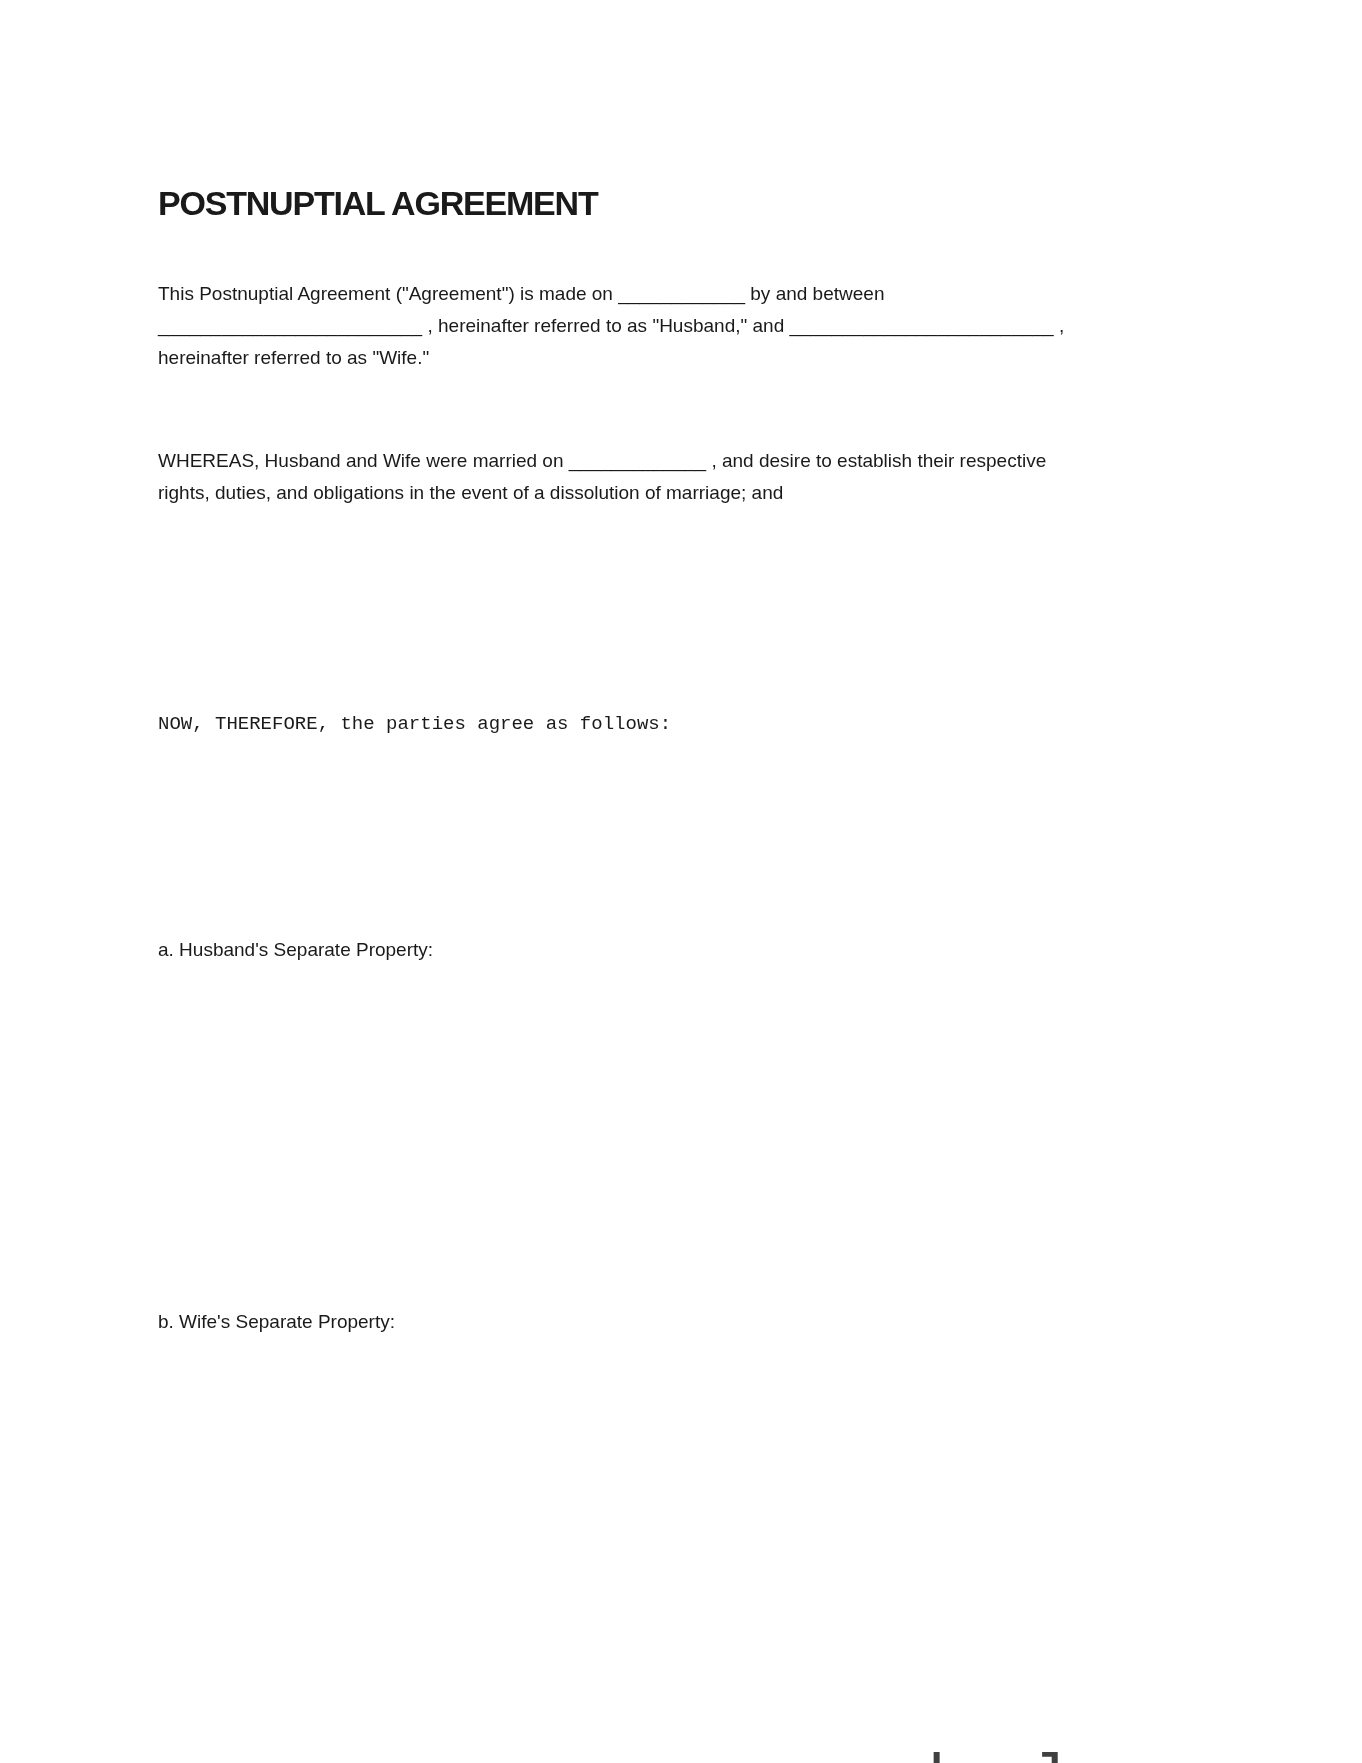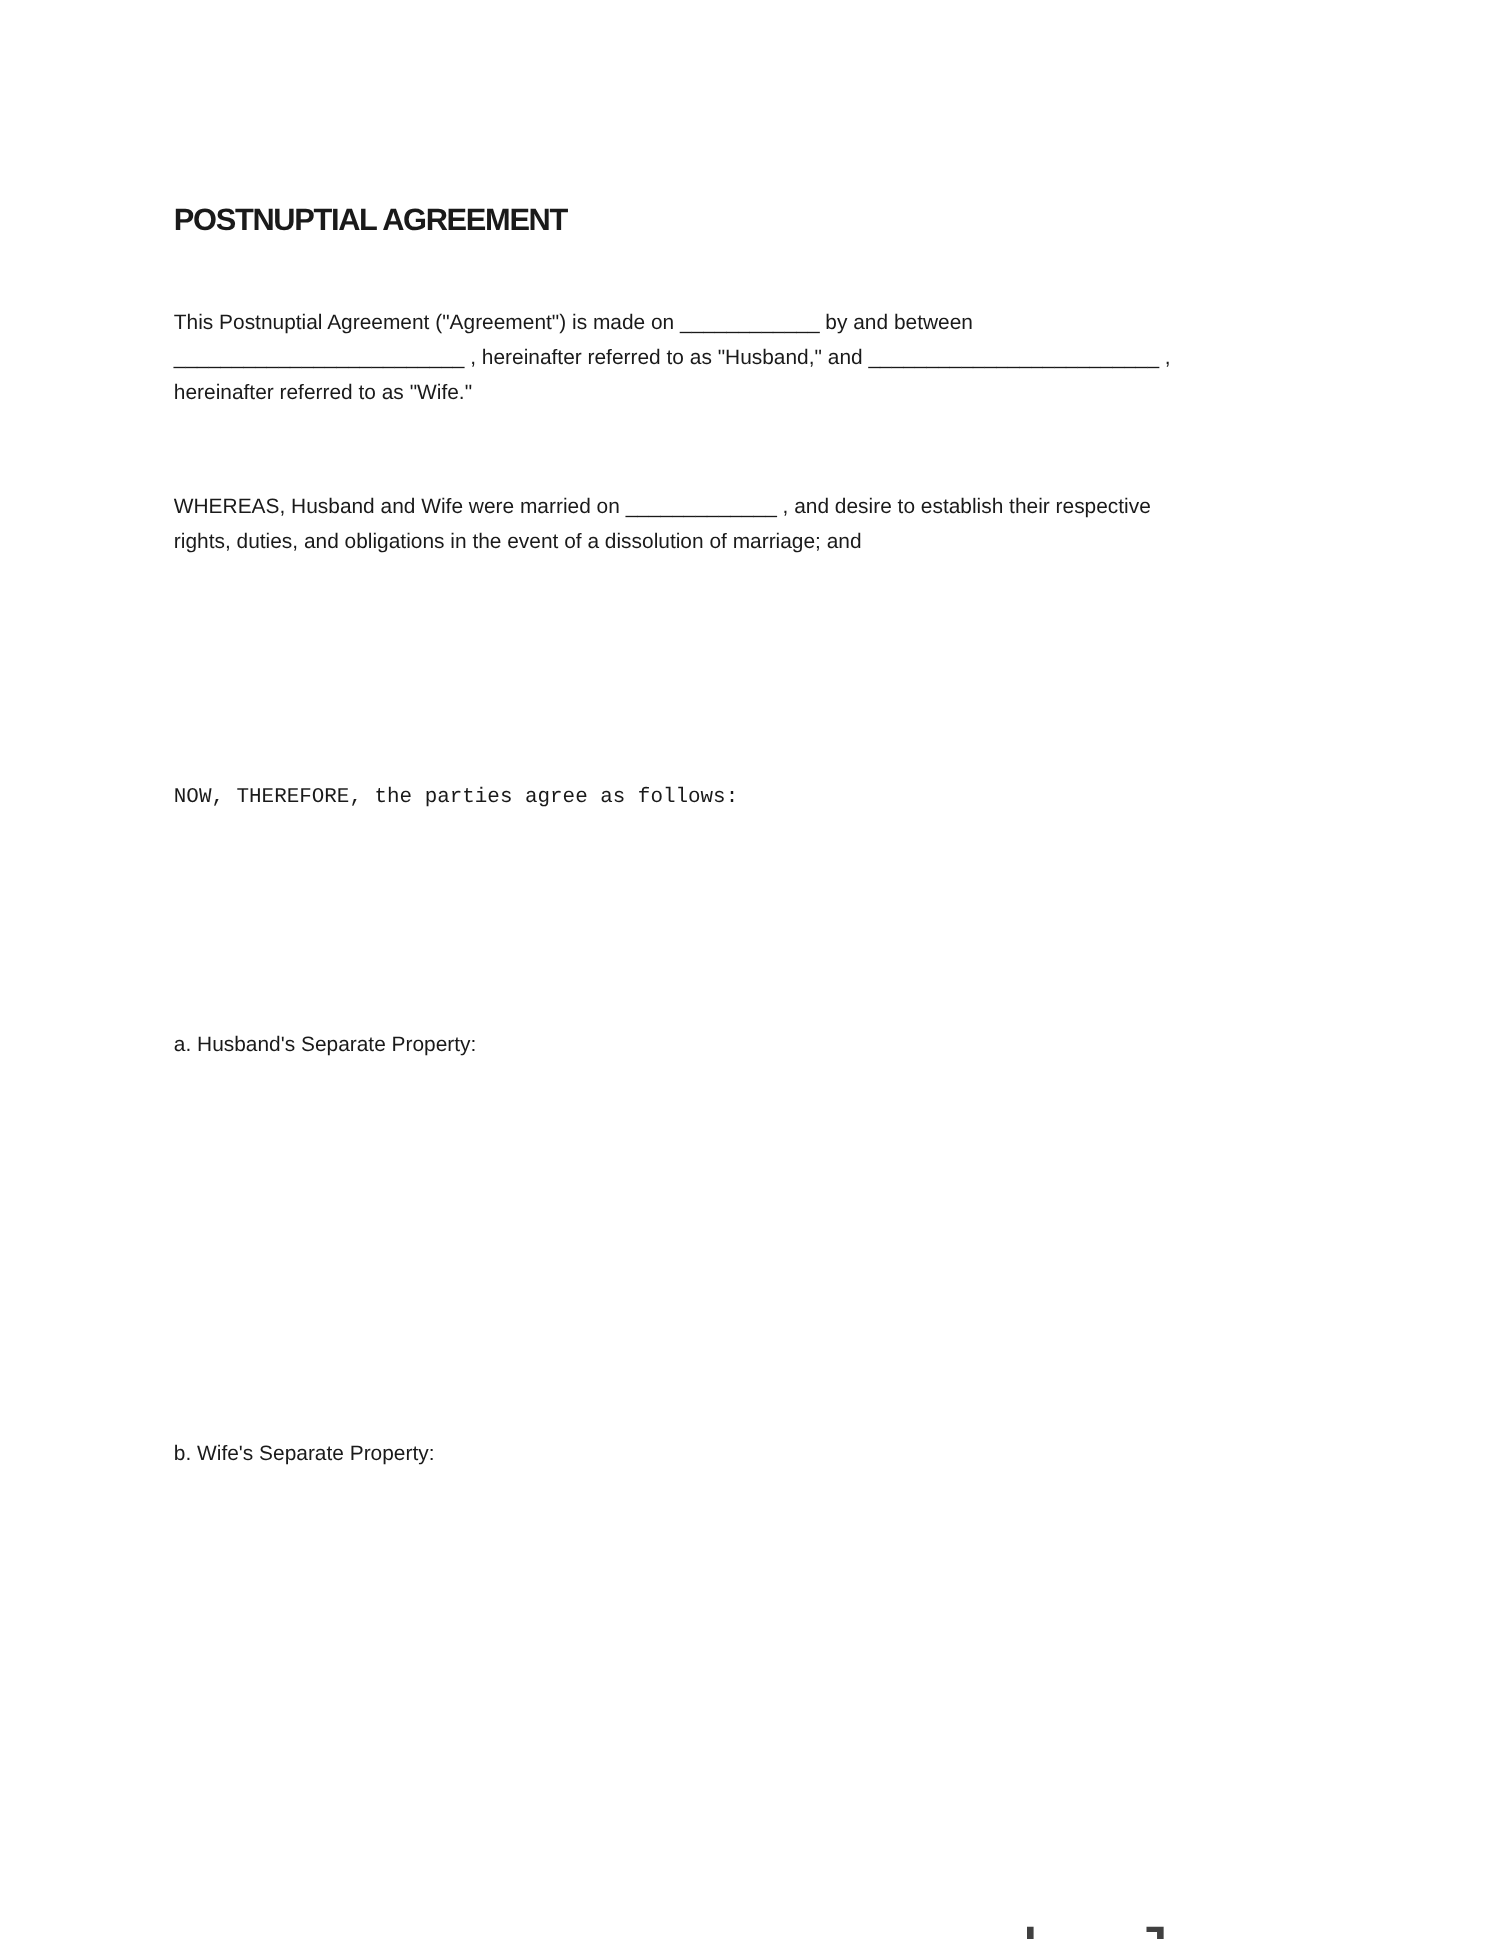--- a/index.html
+++ b/index.html
@@ -13,21 +13,21 @@
     height: 1763px;
     background: #ffffff;
     color: #1a1a1a;
     font-family: "Liberation Sans", sans-serif;
     overflow: hidden;
   }
   .doc-title {
     position: absolute;
     left: 158px;
     top: 160px;
-    font-size: 28px;
+    font-size: 34px;
     line-height: 41px;
     font-weight: bold;
     letter-spacing: -1.2px;
     white-space: pre;
   }
   .para {
     position: absolute;
     left: 158px;
     width: 1085px;
     font-size: 19px;

